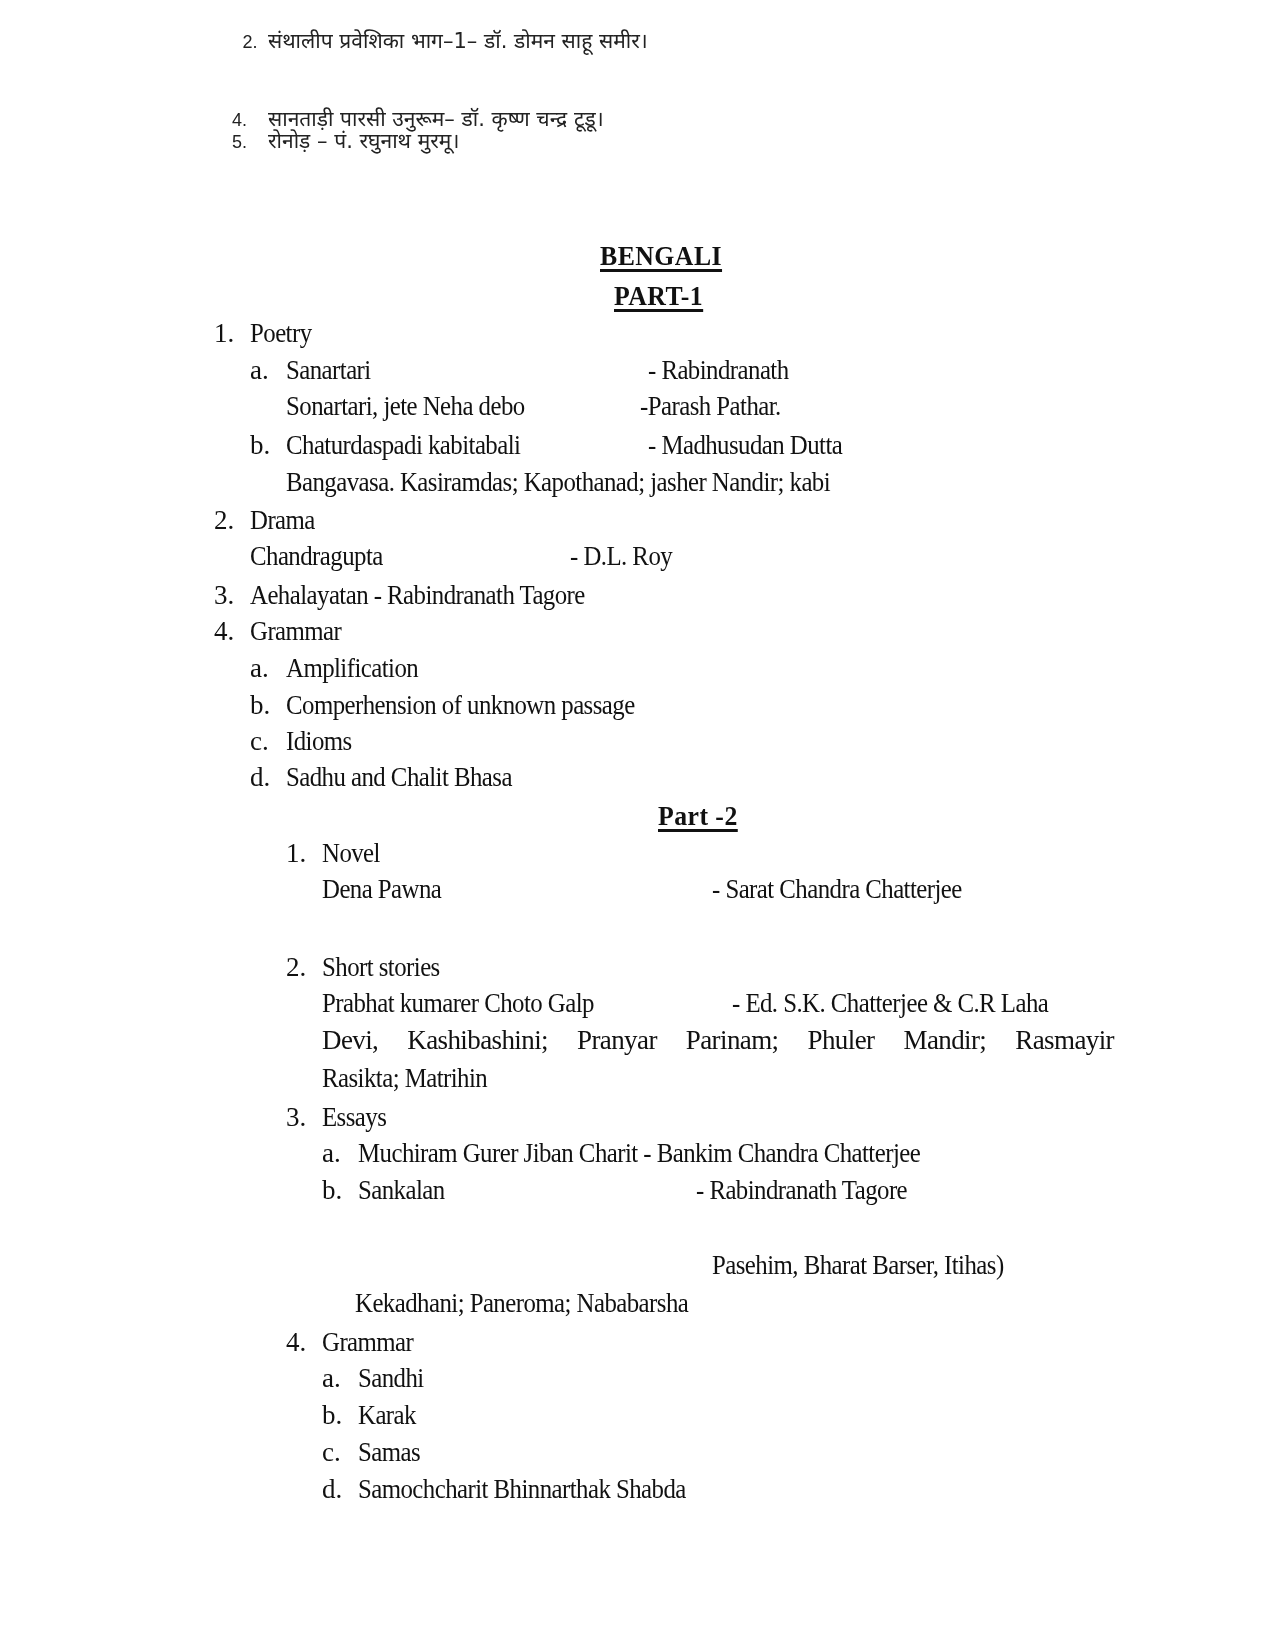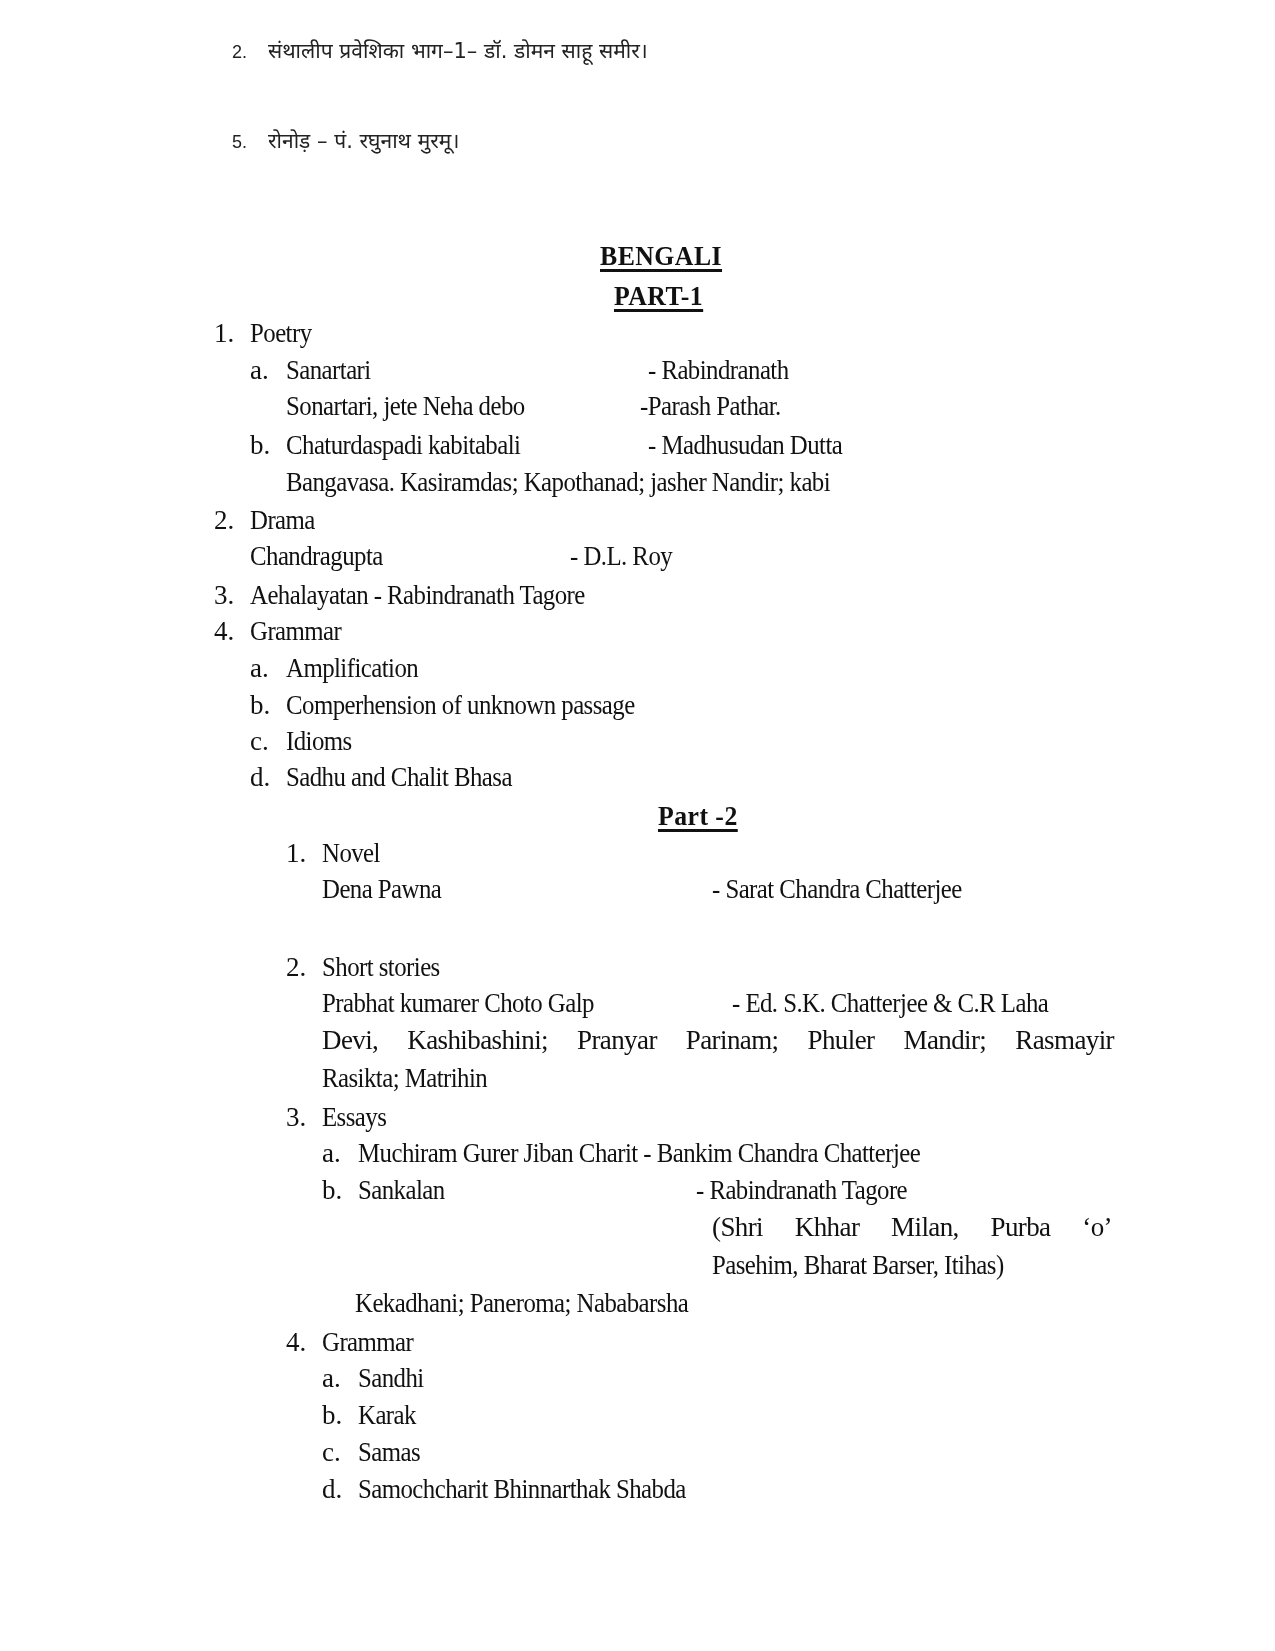--- a/index.html
+++ b/index.html
@@ -10,21 +10,22 @@
   .t { position: absolute; font-family: "Liberation Serif", serif; font-size: 27px; letter-spacing: -0.6px; transform: scaleX(0.92); transform-origin: left top; white-space: nowrap; color: #111; }
   .n { position: absolute; font-family: "Liberation Serif", serif; font-size: 27px; color: #111; }
   .head { position: absolute; font-family: "Liberation Serif", serif; font-weight: bold; font-size: 28px; text-decoration: underline; text-decoration-thickness: 3px; text-underline-offset: 4px; letter-spacing: 0.5px; white-space: nowrap; transform: scaleX(0.92); transform-origin: left top; }
   .just { position: absolute; font-family: Liberation Serif, serif; font-size: 27px; letter-spacing: -0.6px; text-align: justify; text-align-last: justify; white-space: normal; }
 </style>
 </head>
 <body>
 
 <div class="page">
 
-  <div class="hin" style="left:232px; top:36px;"><span class="num">2.</span><span>संथालीप प्रवेशिका भाग–1– डॉ. डोमन साहू समीर।</span></div>
+  <div class="hin" style="left:232px; top:26px;text-align:center;"><span class="num">2.</span><span>संथालीप प्रवेशिका भाग–1– डॉ. डोमन साहू समीर।</span></div>
+  <div class="hin" style="left:232px; top:104px;"><span class="num">4.</span><span>सानताड़ी पारसी उनुरूम– डॉ. कृष्ण चन्द्र टूडू।</span></div>
   <div class="hin" style="left:232px; top:126px;"><span class="num">5.</span><span>रोनोड़ – पं. रघुनाथ मुरमू।</span></div>
 
   <div class="head" style="left:600px; top:240px;">BENGALI</div>
   <div class="head" style="left:614px; top:280px;">PART-1</div>
 
   <div class="n" style="left:214px; top:318px;">1.</div>
   <div class="t" style="left:250px; top:318px;">Poetry</div>
 
   <div class="n" style="left:250px; top:355px;">a.</div>
   <div class="t" style="left:286px; top:355px;">Sanartari</div>
@@ -73,21 +74,20 @@
 
   <div class="n" style="left:286px; top:1102px;">3.</div>
   <div class="t" style="left:322px; top:1102px;">Essays</div>
 
   <div class="n" style="left:322px; top:1138px;">a.</div>
   <div class="t" style="left:358px; top:1138px;">Muchiram Gurer Jiban Charit - Bankim Chandra Chatterjee</div>
 
   <div class="n" style="left:322px; top:1175px;">b.</div>
   <div class="t" style="left:358px; top:1175px;">Sankalan</div>
   <div class="t" style="left:696px; top:1175px;">- Rabindranath Tagore</div>
-  <div class="just" style="left:712px; top:1212px; width:400px;">(Shri Khhar Milan, Purba ‘o’</div>
   <div class="t" style="left:712px; top:1250px;">Pasehim, Bharat Barser, Itihas)</div>
   <div class="t" style="left:355px; top:1288px;">Kekadhani; Paneroma; Nababarsha</div>
 
   <div class="n" style="left:286px; top:1327px;">4.</div>
   <div class="t" style="left:322px; top:1327px;">Grammar</div>
 
   <div class="n" style="left:322px; top:1363px;">a.</div>
   <div class="t" style="left:358px; top:1363px;">Sandhi</div>
   <div class="n" style="left:322px; top:1400px;">b.</div>
   <div class="t" style="left:358px; top:1400px;">Karak</div>

